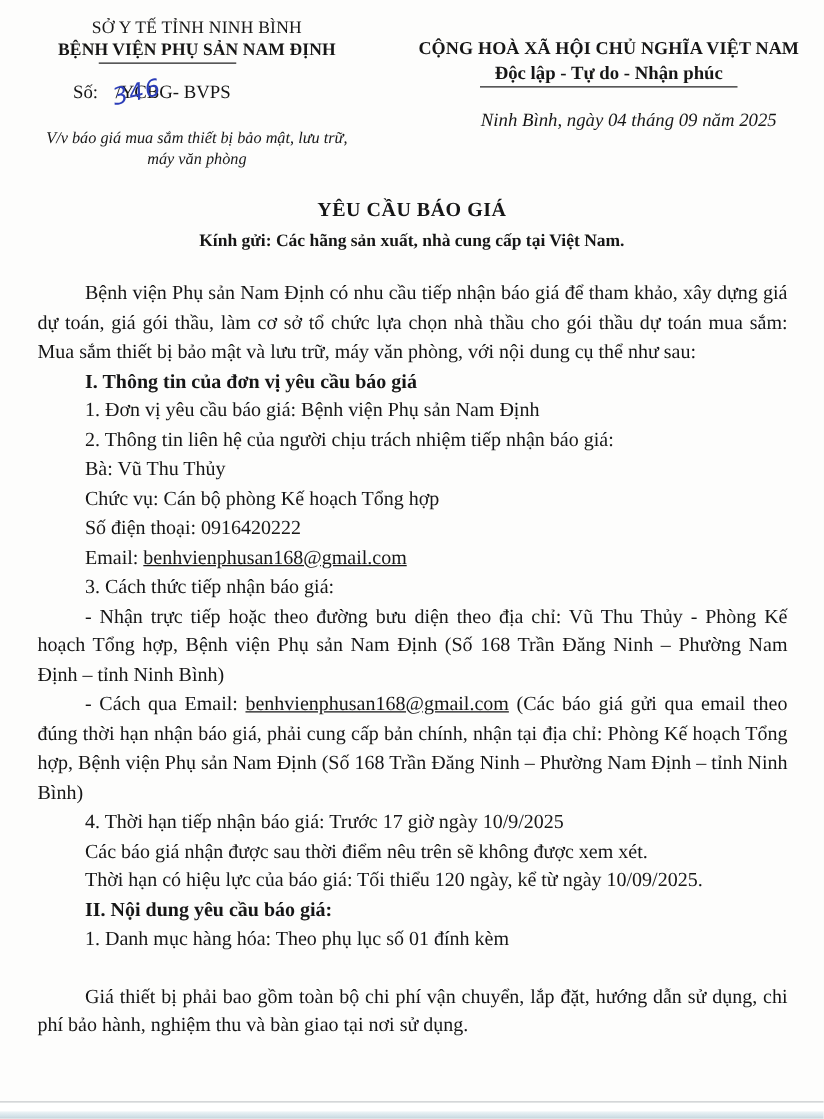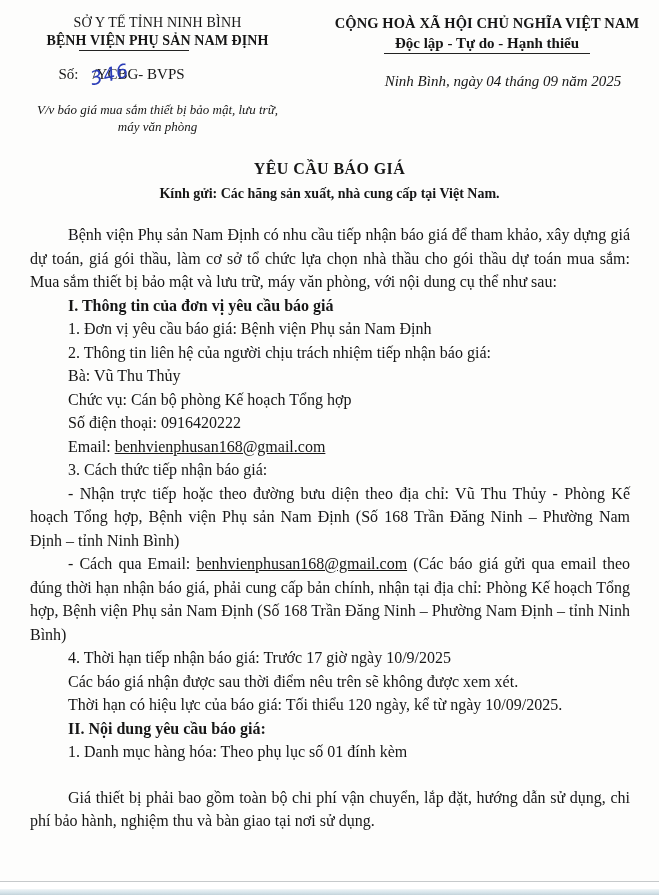--- a/index.html
+++ b/index.html
@@ -20,21 +20,21 @@
   .lh-underline{width:110px;border-bottom:1.6px solid #222;margin:1px auto 0;transform:translateX(-24px);}
   .doc-num{font-size:15px;margin-top:15px;transform:translateX(-36px);white-space:nowrap;}
   .num-gap{display:inline-block;width:14px;}
   .handwritten{
     position:absolute;left:90px;top:48px;
     color:#2b3db8;font-size:19px;font-style:italic;
     font-family:"DejaVu Sans",sans-serif;
     transform:rotate(-13deg);letter-spacing:1px;
   }
   .subject{font-size:13px;font-style:italic;margin-top:18px;line-height:17px;}
-  .motto1{font-size:14.5px;font-weight:bold;letter-spacing:.1px;}
+  .motto1{font-size:14.5px;font-weight:bold;letter-spacing:.1px;margin-top:16px;}
   .motto2{font-size:15px;font-weight:bold;margin-top:3px;}
   .motto-underline{width:206px;border-bottom:1.6px solid #222;margin:1px auto 0;}
   .place-date{font-size:15px;font-style:italic;margin-top:19px;transform:translateX(16px);}
   .title{margin-top:25px;text-align:center;font-weight:bold;font-size:16px;letter-spacing:.4px;}
   .salutation{margin-top:8px;text-align:center;font-weight:bold;font-size:14px;}
   .docbody{margin-top:21px;padding:0 29px 0 30px;font-size:16px;line-height:23.5px;}
   .para{margin:0;text-align:justify;text-indent:38px;}
   .para.bold{font-weight:bold;}
   .para.gap{margin-top:22px;}
   .u{text-decoration:underline;}
@@ -58,21 +58,21 @@
         <span>Số:</span><span class="num-gap"></span><span>/YCBG- BVPS</span>
       </div>
       <span class="handwritten">346</span>
       <div class="subject">
         <div>V/v báo giá mua sắm thiết bị bảo mật, lưu trữ,</div>
         <div>máy văn phòng</div>
       </div>
     </div>
     <div class="lh-right">
       <div class="motto1">CỘNG HOÀ XÃ HỘI CHỦ NGHĨA VIỆT NAM</div>
-      <div class="motto2">Độc lập - Tự do - Hạnh thiểu</div>
+      <div class="motto2">Độc lập - Tự do - Nhận phúc</div>
       <div class="motto-underline"></div>
       <div class="place-date">Ninh Bình, ngày 04 tháng 09 năm 2025</div>
     </div>
   </div>
 
   <div class="title">YÊU CẦU BÁO GIÁ</div>
   <div class="salutation">Kính gửi: Các hãng sản xuất, nhà cung cấp tại Việt Nam.</div>
 
   <div class="docbody" id="doc-body">
       <p class="para"><span>Bệnh viện Phụ sản Nam Định có nhu cầu tiếp nhận báo giá để tham khảo, xây dựng giá dự toán, giá gói thầu, làm cơ sở tổ chức lựa chọn nhà thầu cho gói thầu dự toán mua sắm: Mua sắm thiết bị bảo mật và lưu trữ, máy văn phòng, với nội dung cụ thể như sau:</span></p>

